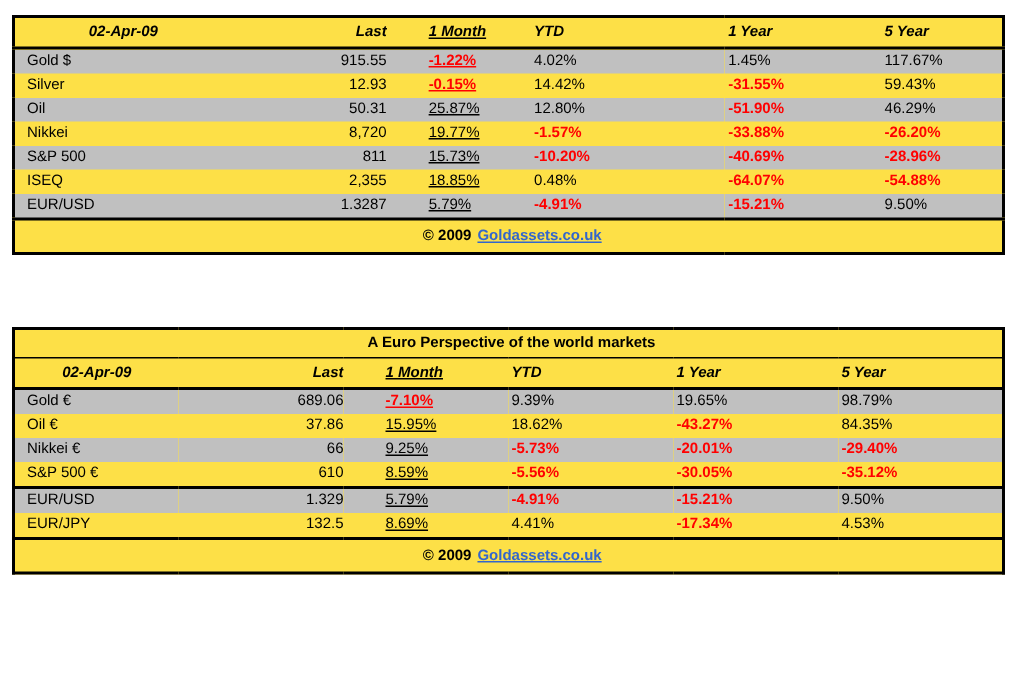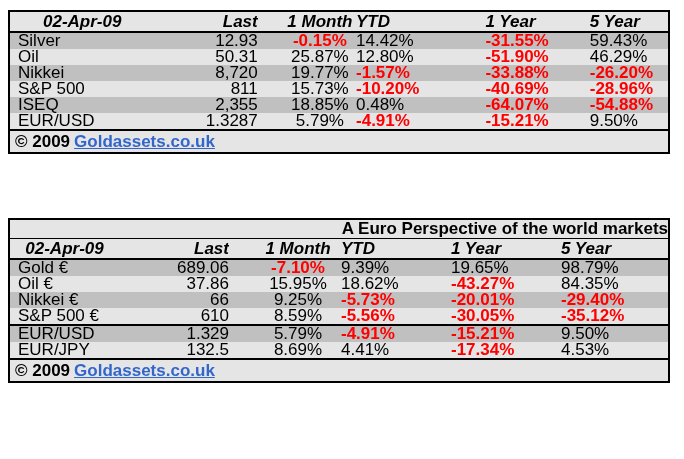--- a/index.html
+++ b/index.html
@@ -11,42 +11,42 @@
   }
   *{box-sizing:border-box;}
   html,body{margin:0;padding:0;}
   body{
     width:684px;height:459px;position:relative;background:#FFFFFF;
     font-family:"Liberation Sans", sans-serif;color:var(--text);
   }
   table.market{
     position:absolute;left:8px;width:662px;
     border-collapse:collapse;table-layout:fixed;
-    border:2px solid var(--border);background:#e5e5e5;
-    font-size:17px;
+    border:2px solid var(--border);background:#fde047;
+    font-size:10px;
   }
   #table1{top:10px;}
   #table2{top:218px;}
   td,th{padding:0;height:16px;line-height:16px;overflow:hidden;white-space:nowrap;}
   thead th{font-weight:bold;font-style:italic;height:19px;line-height:19px;}
   thead tr.col-head th{border-bottom:2px solid var(--border);}
   thead tr.title-row th{
-    font-style:normal;text-align:right;padding-left:4px;
+    font-style:normal;text-align:center;padding-left:4px;
     height:18px;line-height:18px;border-bottom:1px solid var(--border);
   }
   tbody tr:nth-child(odd) td{background:var(--shaded_row);}
   tbody tr.sep td{border-top:2px solid var(--border);}
   tfoot td{
     border-top:2px solid var(--border);height:21px;line-height:21px;
-    font-weight:bold;padding-left:5px;text-align:left;
+    font-weight:bold;padding-left:5px;text-align:center;
   }
   .c-name{width:145px;text-align:left;padding-left:8px;}
   th.c-name{text-align:center;padding-left:0;}
   .c-last{width:103px;text-align:right;}
-  .c-m1{width:96px;text-align:center;padding-left:28px;}
+  .c-m1{width:96px;text-align:left;padding-left:28px;text-decoration:underline;}
   .c-ytd{width:129px;text-align:left;padding-left:2px;}
   .c-y1{width:104px;text-align:left;padding-left:2px;}
   .c-y5{width:81px;text-align:left;padding-left:2px;}
   td.red{color:var(--negative);font-weight:bold;}
   .site-link{color:var(--link_blue);text-decoration:underline;margin-left:4px;cursor:pointer;}
 </style>
 </head>
 <body>
 
 <table class="market" id="table1">
@@ -55,20 +55,28 @@
       <th class="c-name">02-Apr-09</th>
       <th class="c-last">Last</th>
       <th class="c-m1">1 Month</th>
       <th class="c-ytd">YTD</th>
       <th class="c-y1">1 Year</th>
       <th class="c-y5">5 Year</th>
     </tr>
   </thead>
   <tbody>
     <tr>
+      <td class="c-name">Gold $</td>
+      <td class="c-last">915.55</td>
+      <td class="c-m1 red">-1.22%</td>
+      <td class="c-ytd">4.02%</td>
+      <td class="c-y1">1.45%</td>
+      <td class="c-y5">117.67%</td>
+    </tr>
+    <tr>
       <td class="c-name">Silver</td>
       <td class="c-last">12.93</td>
       <td class="c-m1 red">-0.15%</td>
       <td class="c-ytd">14.42%</td>
       <td class="c-y1 red">-31.55%</td>
       <td class="c-y5">59.43%</td>
     </tr>
     <tr>
       <td class="c-name">Oil</td>
       <td class="c-last">50.31</td>

